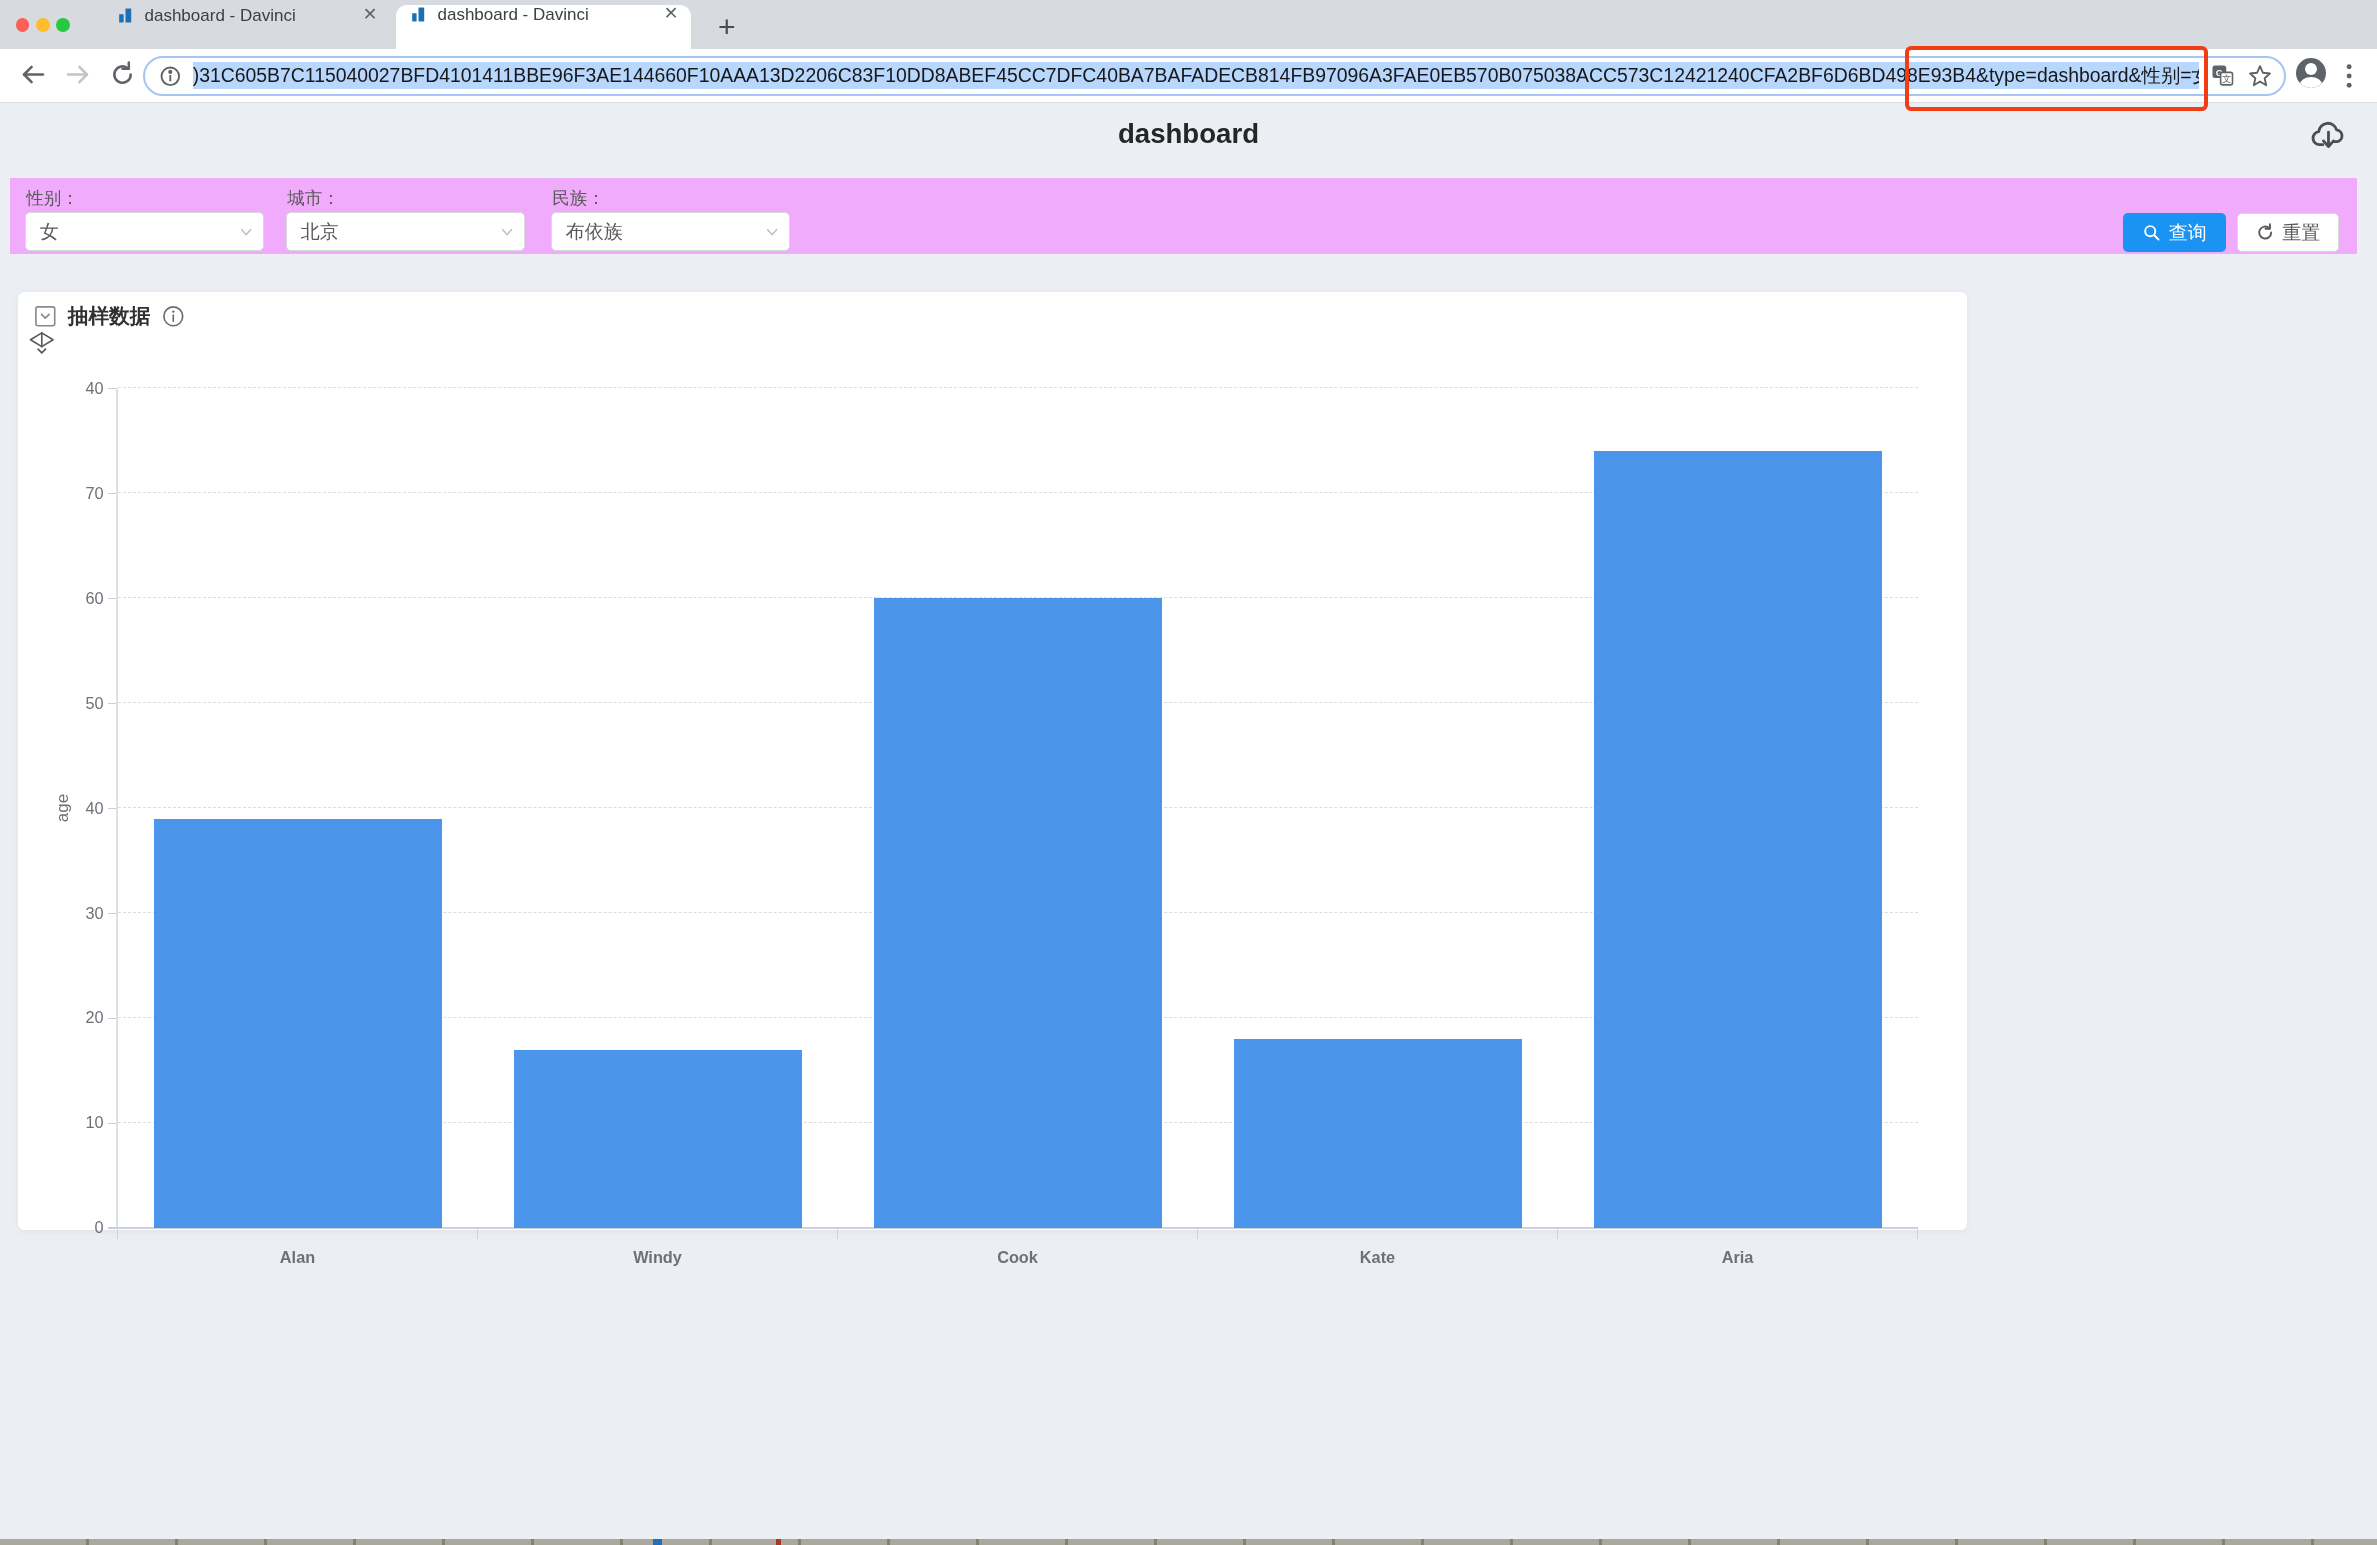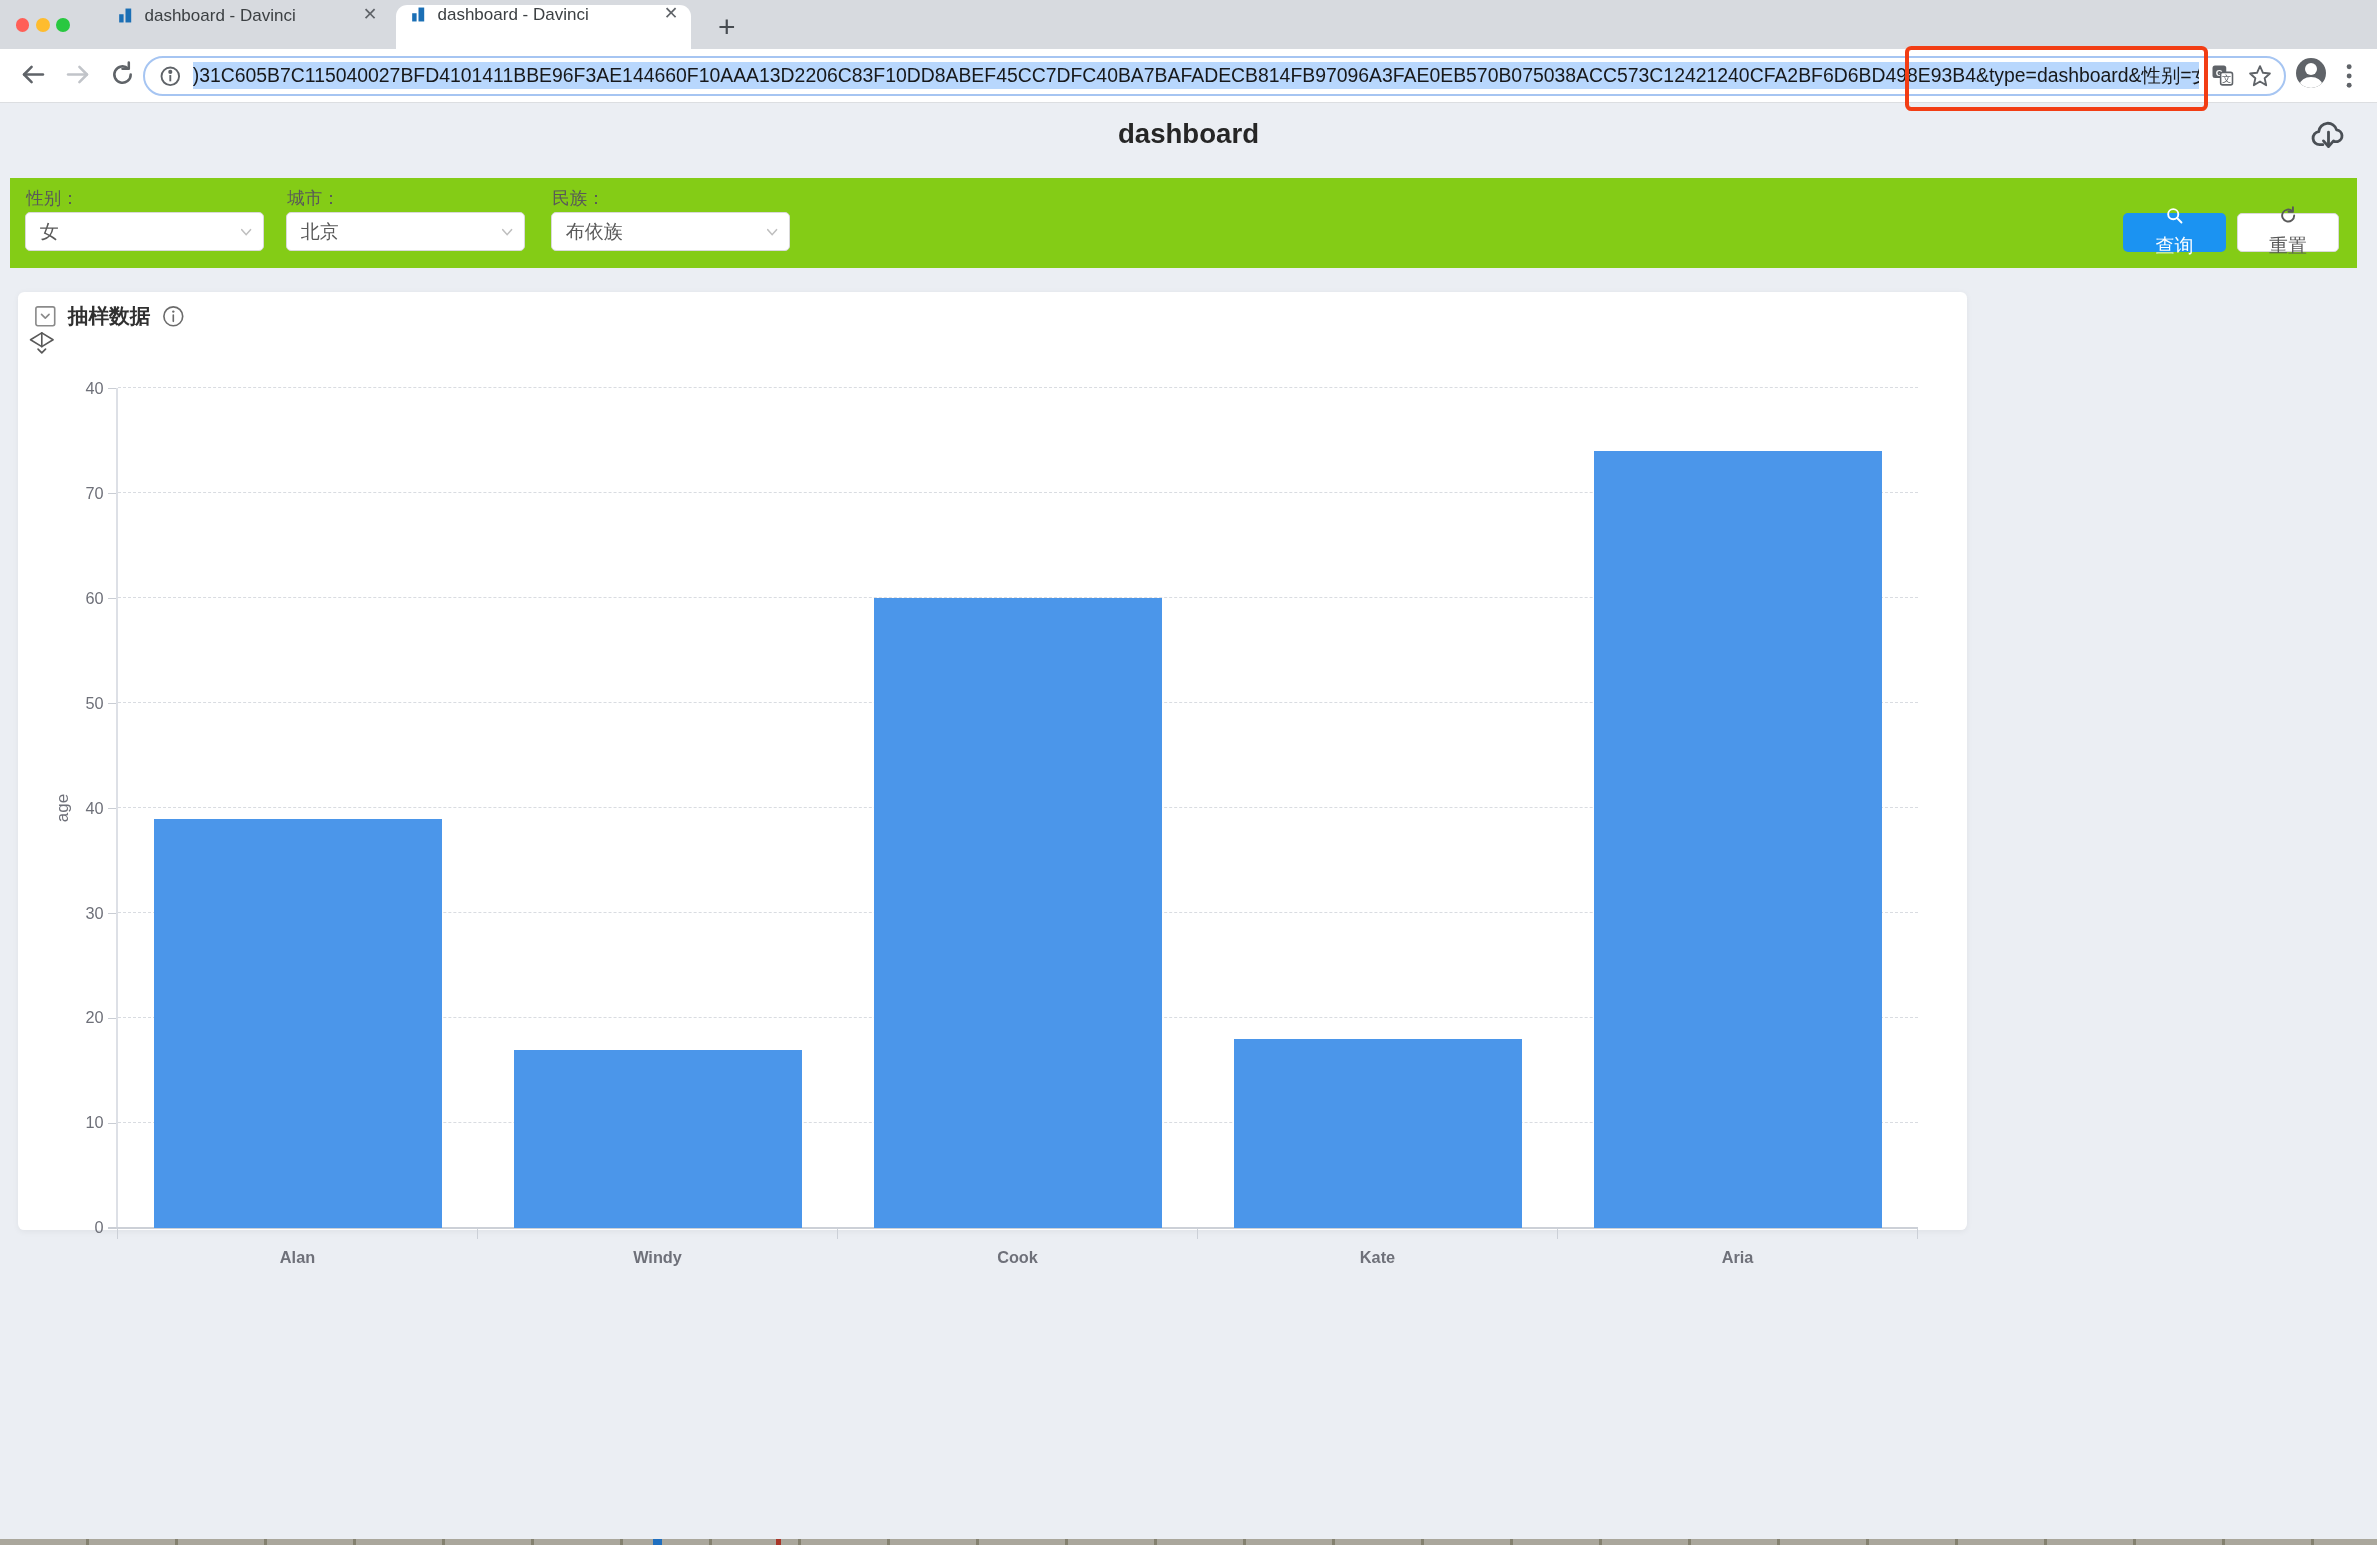--- a/index.html
+++ b/index.html
@@ -25,27 +25,27 @@
   .urltext span { background:#b8d7fd; padding:3.1px 0; }
   .avatar { position:absolute; left:2296px; top:8.8px; width:30px; height:30px; border-radius:50%; background:#5f6368; overflow:hidden; }
   .avatar .head { position:absolute; left:8.8px; top:5px; width:12.5px; height:12.5px; border-radius:50%; background:#fff; }
   .avatar .body { position:absolute; left:3.8px; top:19.4px; width:22.6px; height:15px; border-radius:50%; background:#fff; }
   .redbox { position:absolute; left:1905px; top:46px; width:303px; height:65px; border:4.4px solid #f23d14; border-radius:6.3px; z-index:9; pointer-events:none; }
 
   
   .page-title { position:absolute; left:0; top:118px; width:2377px; text-align:center; font-size:27.6px; font-weight:bold; color:#262626; }
   .cloud-btn { position:absolute; left:2309px; top:117px; }
 
-  .filter-panel { position:absolute; left:10px; top:178px; width:2347px; height:90px; background:#84cc16; }
+  .filter-panel { position:absolute; left:10px; top:178px; width:2347px; height:76px; background:#f0abfc; }
   .fgroup { position:absolute; top:0; width:239px; }
   .fgroup .flabel { position:absolute; left:1.3px; top:7.5px; font-size:17.5px; color:#595959; }
   .fselect { position:absolute; left:0; top:34px; width:239px; height:39px; background:#fff; border:1.3px solid #d9d9d9; border-radius:5px;
              display:flex; align-items:center; padding:0 27.6px 0 13.8px; font-size:19px; color:#595959; }
   .fselect .chev { position:absolute; right:8.8px; top:10.7px; }
-  .btn { position:absolute; top:35px; height:39px; border-radius:5px; display:flex; align-items:center; justify-content:center; gap:7.5px; font-size:19px;flex-direction:column; }
+  .btn { position:absolute; top:35px; height:39px; border-radius:5px; display:flex; align-items:center; justify-content:center; gap:7.5px; font-size:19px; }
   .btn-query { left:2113px; width:103px; background:#1b93f2; color:#fff; border:none; }
   .btn-reset { left:2227px; width:102px; background:#fff; color:#595959; border:1.3px solid #d9d9d9; }
 
   
   .card { position:absolute; left:17.5px; top:292px; width:1949px; height:938px; background:#fff; border-radius:6.3px; box-shadow:0 1.3px 6.3px rgba(0,0,0,.05); }
   .card-head { position:absolute; left:16.3px; top:11.3px; display:flex; align-items:center; gap:11.3px; height:26px; }
   .card-title { font-size:20.7px; font-weight:bold; color:#303030; }
   .drill { position:absolute; left:10px; top:39px; }
   .ylab { position:absolute; left:19px; top:516px; transform:translate(-50%,-50%) rotate(-90deg); transform-origin:center;
           font-size:17px; color:#6e7079; width:75px; text-align:center; margin-left:26px; }

